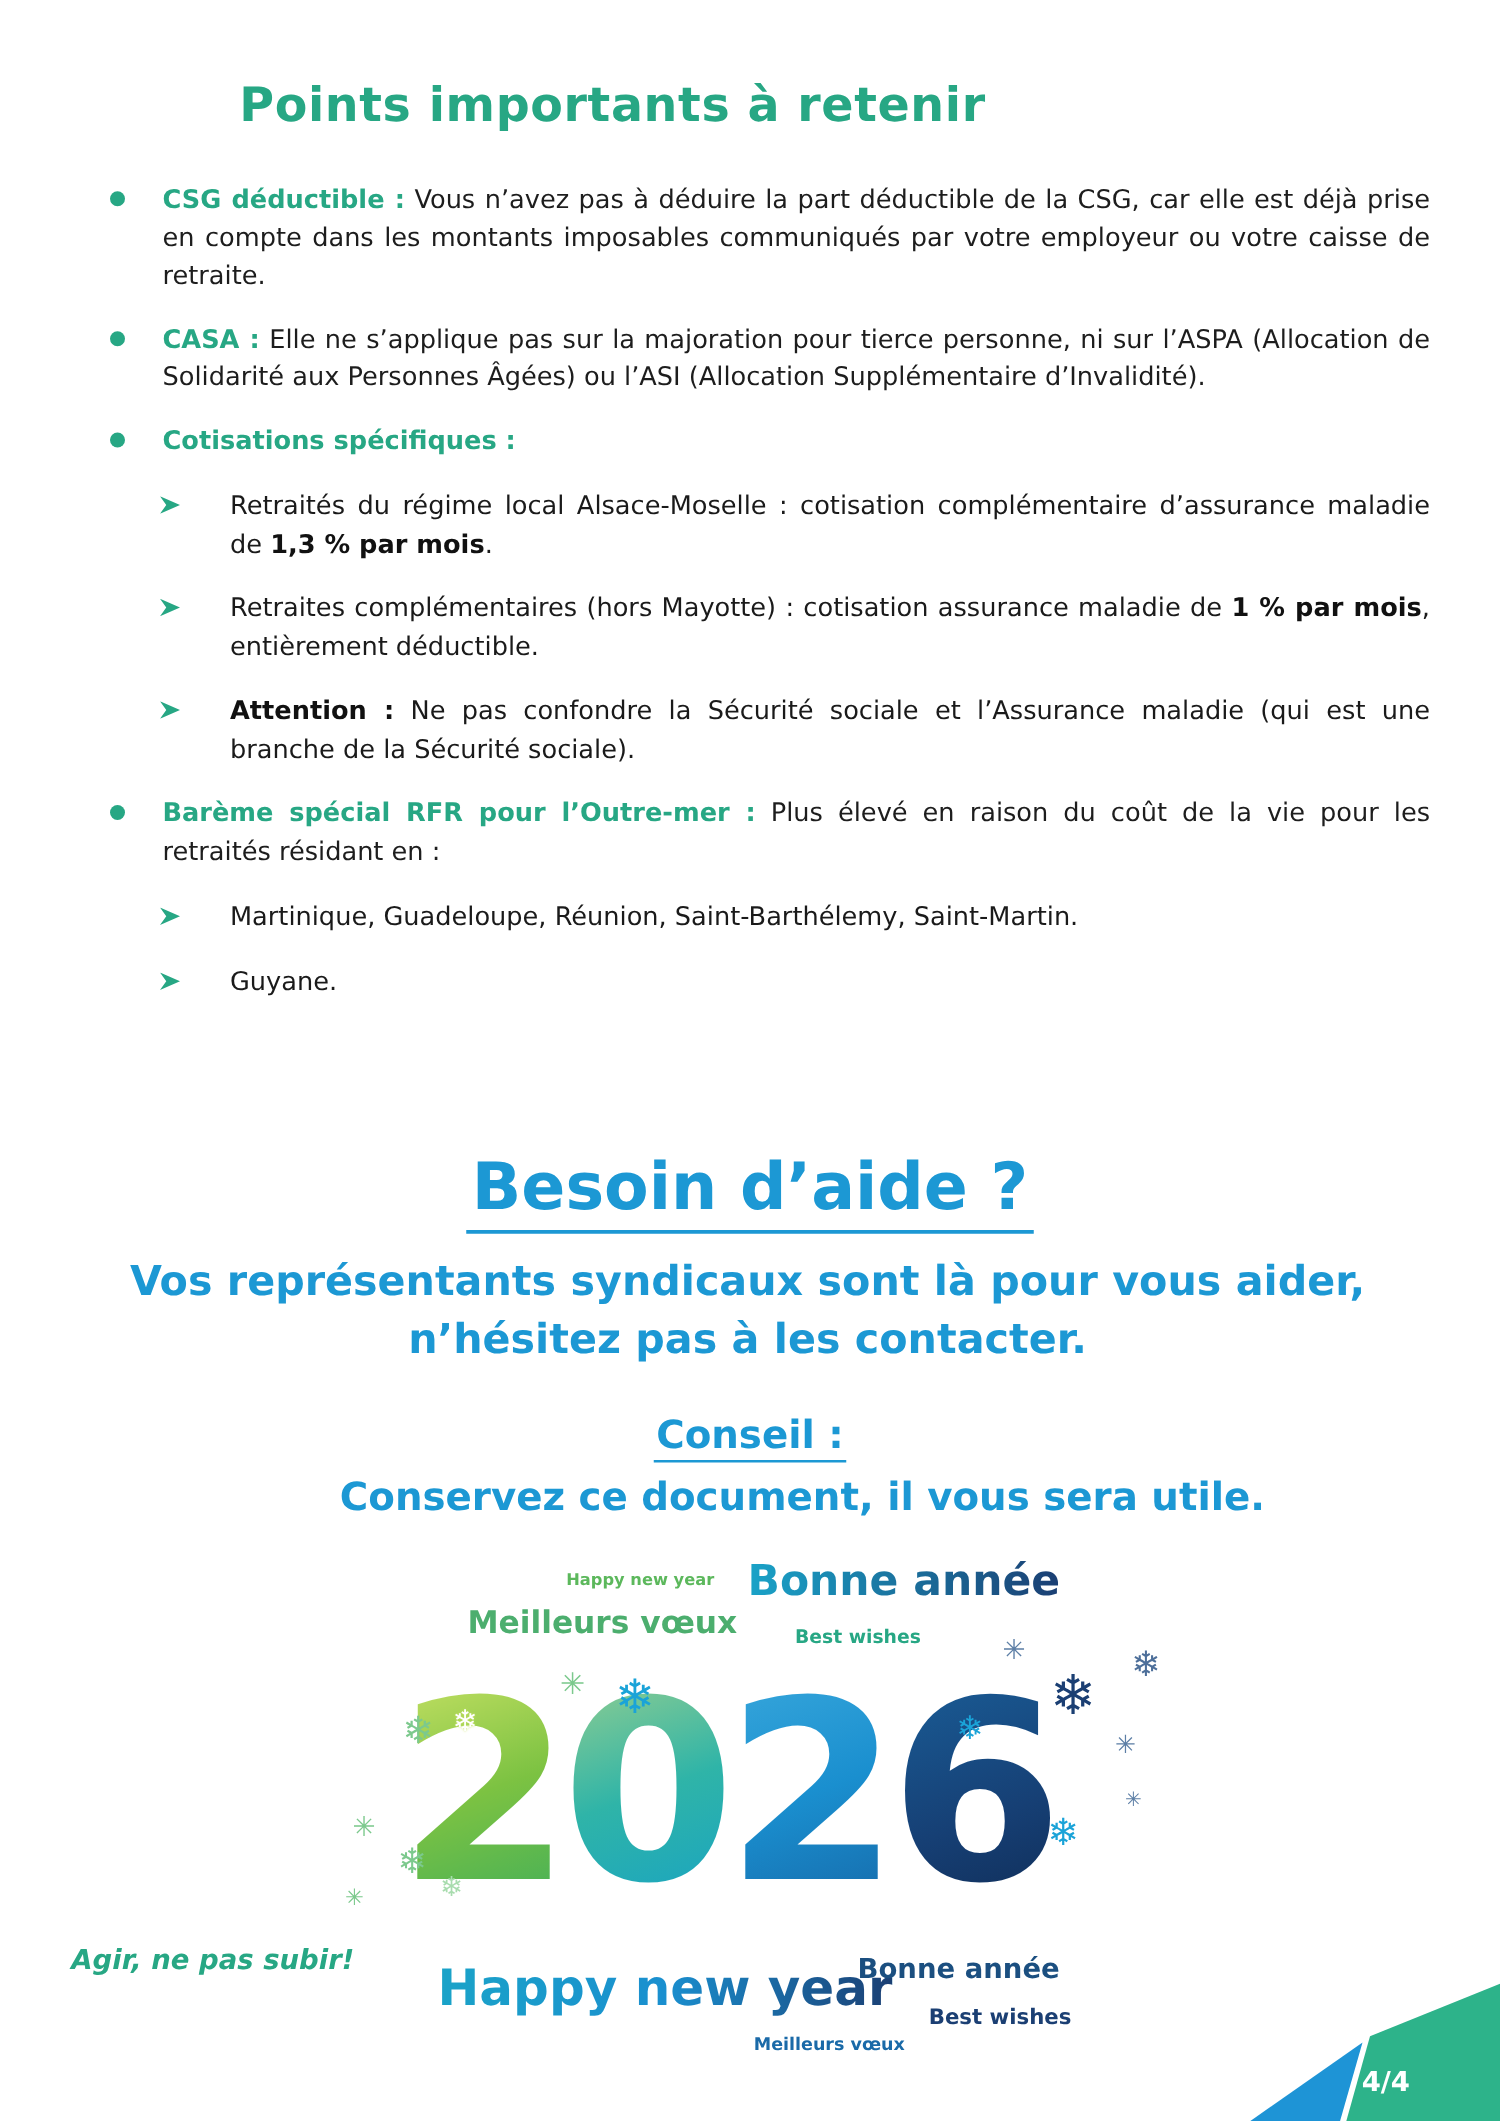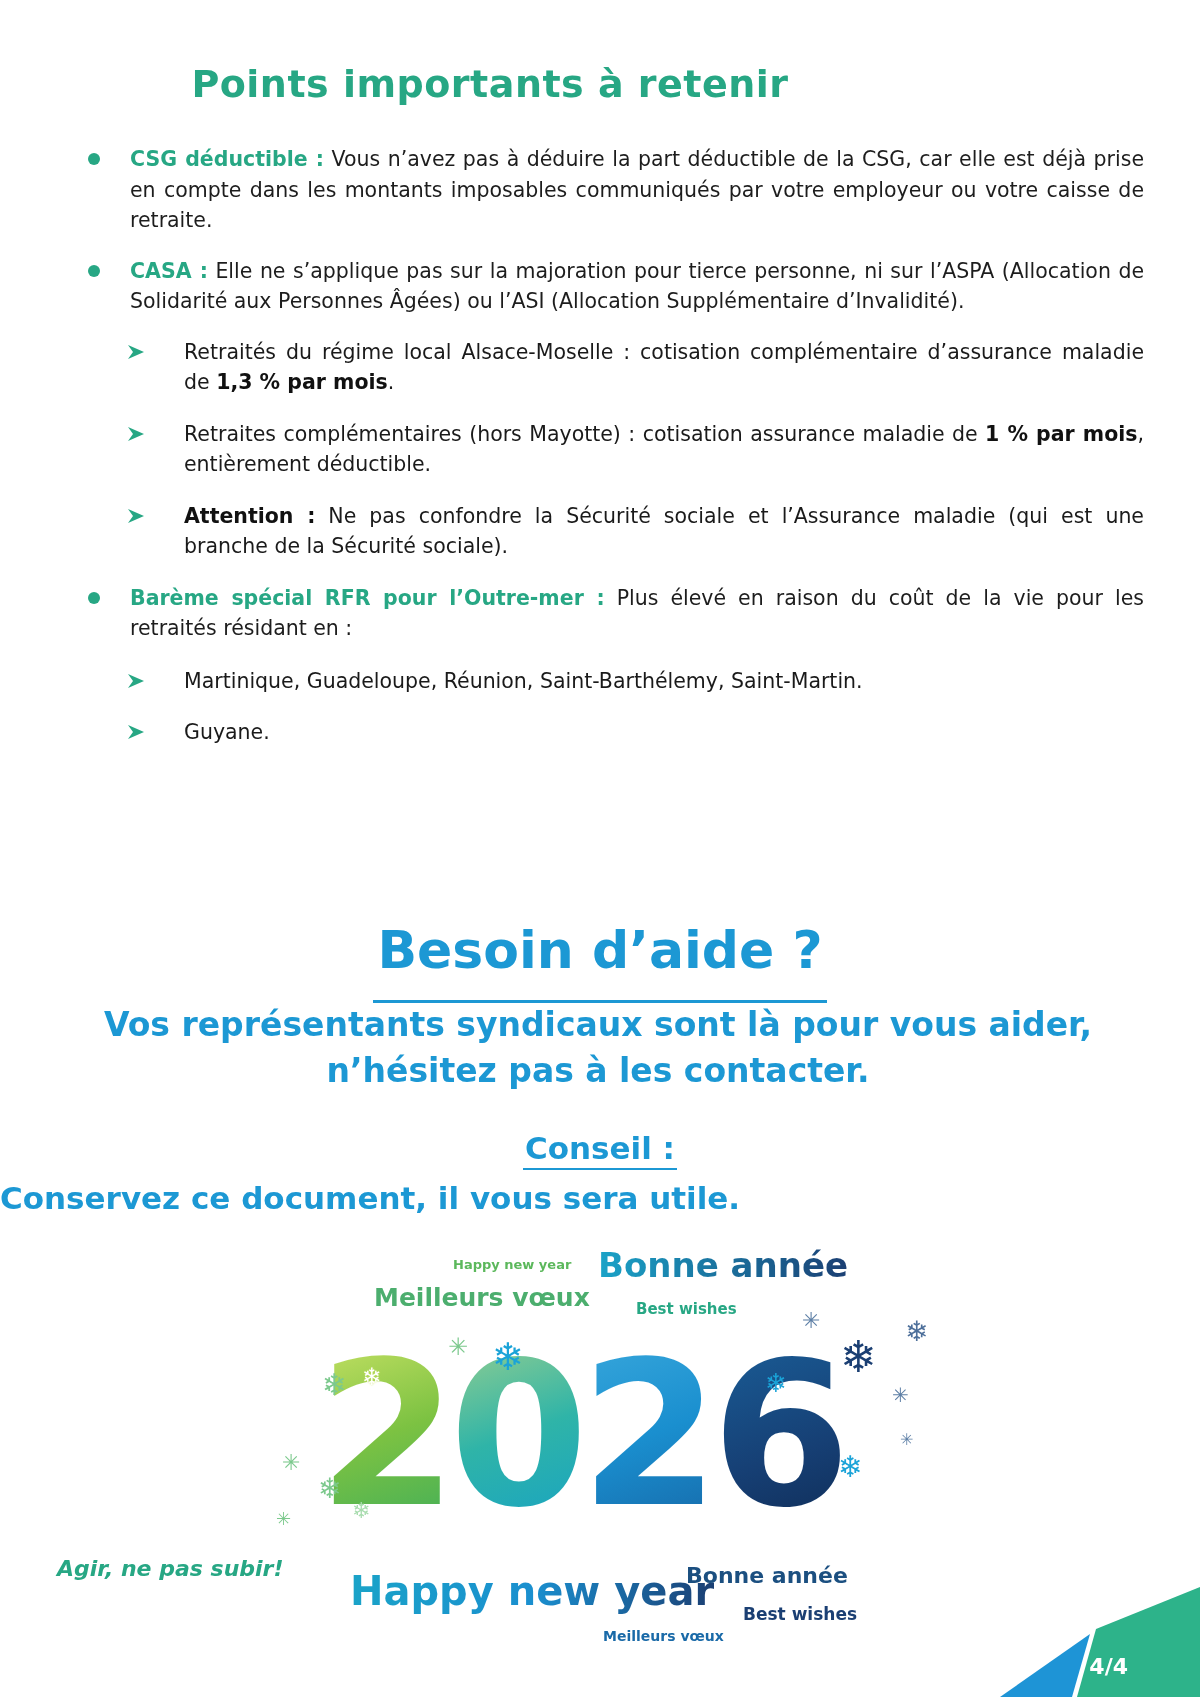--- a/index.html
+++ b/index.html
@@ -24,35 +24,35 @@
   .sub .arrow {
     position: absolute; left: 40px; top: 8px; width: 16px; height: 14px;
   }
   .sub b { font-weight: bold; color: #111; }
 
   .help-title {
     position: absolute; top: 920px; left: 0; width: 1200px; text-align: center;
   }
   .help-title span {
     display: inline-block; font-size: 52px; font-weight: bold; color: #1c98d4;
-    border-bottom: 3px solid #1c98d4; padding: 0 4px 20px; line-height: 60px;
+    border-bottom: 3px solid #1c98d4; padding: 0 4px 4px; line-height: 60px;
   }
   .help-sub {
     position: absolute; top: 1002px; left: 0; width: 1196px; text-align: center;
     font-size: 33px; font-weight: bold; color: #1c98d4; line-height: 46px;
   }
   .tip-label {
     position: absolute; top: 1128px; left: 0; width: 1200px; text-align: center;
   }
   .tip-label span {
     display: inline-block; font-size: 31px; font-weight: bold; color: #1c98d4;
     border-bottom: 2px solid #1c98d4; line-height: 40px; padding: 0 2px;
   }
   .tip-text {
-    position: absolute; top: 1180px; left: 0; width: 1012px; text-align: left;
+    position: absolute; top: 1180px; left: 0; width: 1012px; text-align: right;
     font-size: 31px; font-weight: bold; color: #1c98d4;
   }
 
   .greet { position: absolute; font-weight: bold; white-space: nowrap; font-family: "DejaVu Sans", sans-serif; }
 
   .year {
     position: absolute; left: 318px; top: 1335px; font-size: 200px; line-height: 200px;
     font-weight: bold; font-family: "DejaVu Sans", sans-serif; letter-spacing: -8px;
   }
   .year .d { display: inline-block; background-clip: text; -webkit-background-clip: text; color: transparent; }
@@ -79,20 +79,24 @@
     <span class="dot"></span>
     <span class="lead">CSG déductible :</span><span class="body"> Vous n’avez pas à déduire la part déductible de la CSG, car elle est déjà prise en compte dans les montants imposables communiqués par votre employeur ou votre caisse de retraite.</span>
   </div>
 
 
   <div class="bullet">
     <span class="dot"></span>
     <span class="lead">CASA :</span><span class="body"> Elle ne s’applique pas sur la majoration pour tierce personne, ni sur l’ASPA (Allocation de Solidarité aux Personnes Âgées) ou l’ASI (Allocation Supplémentaire d’Invalidité).</span>
   </div>
 
+  <div class="bullet" style="margin-bottom:22px">
+    <span class="dot"></span>
+    <span class="lead">Cotisations spécifiques :</span>
+  </div>
   <div class="sub">
     <svg class="arrow" viewBox="0 0 16 14">
         <polygon points="0,0 16,7 0,14 5,7" fill="#27a784"></polygon>
       </svg>
     <span>Retraités du régime local Alsace-Moselle : cotisation complémentaire d’assurance maladie de </span><b>1,3 % par mois</b><span>.</span>
   </div>
   <div class="sub">
     <svg class="arrow" viewBox="0 0 16 14">
         <polygon points="0,0 16,7 0,14 5,7" fill="#27a784"></polygon>
       </svg>

